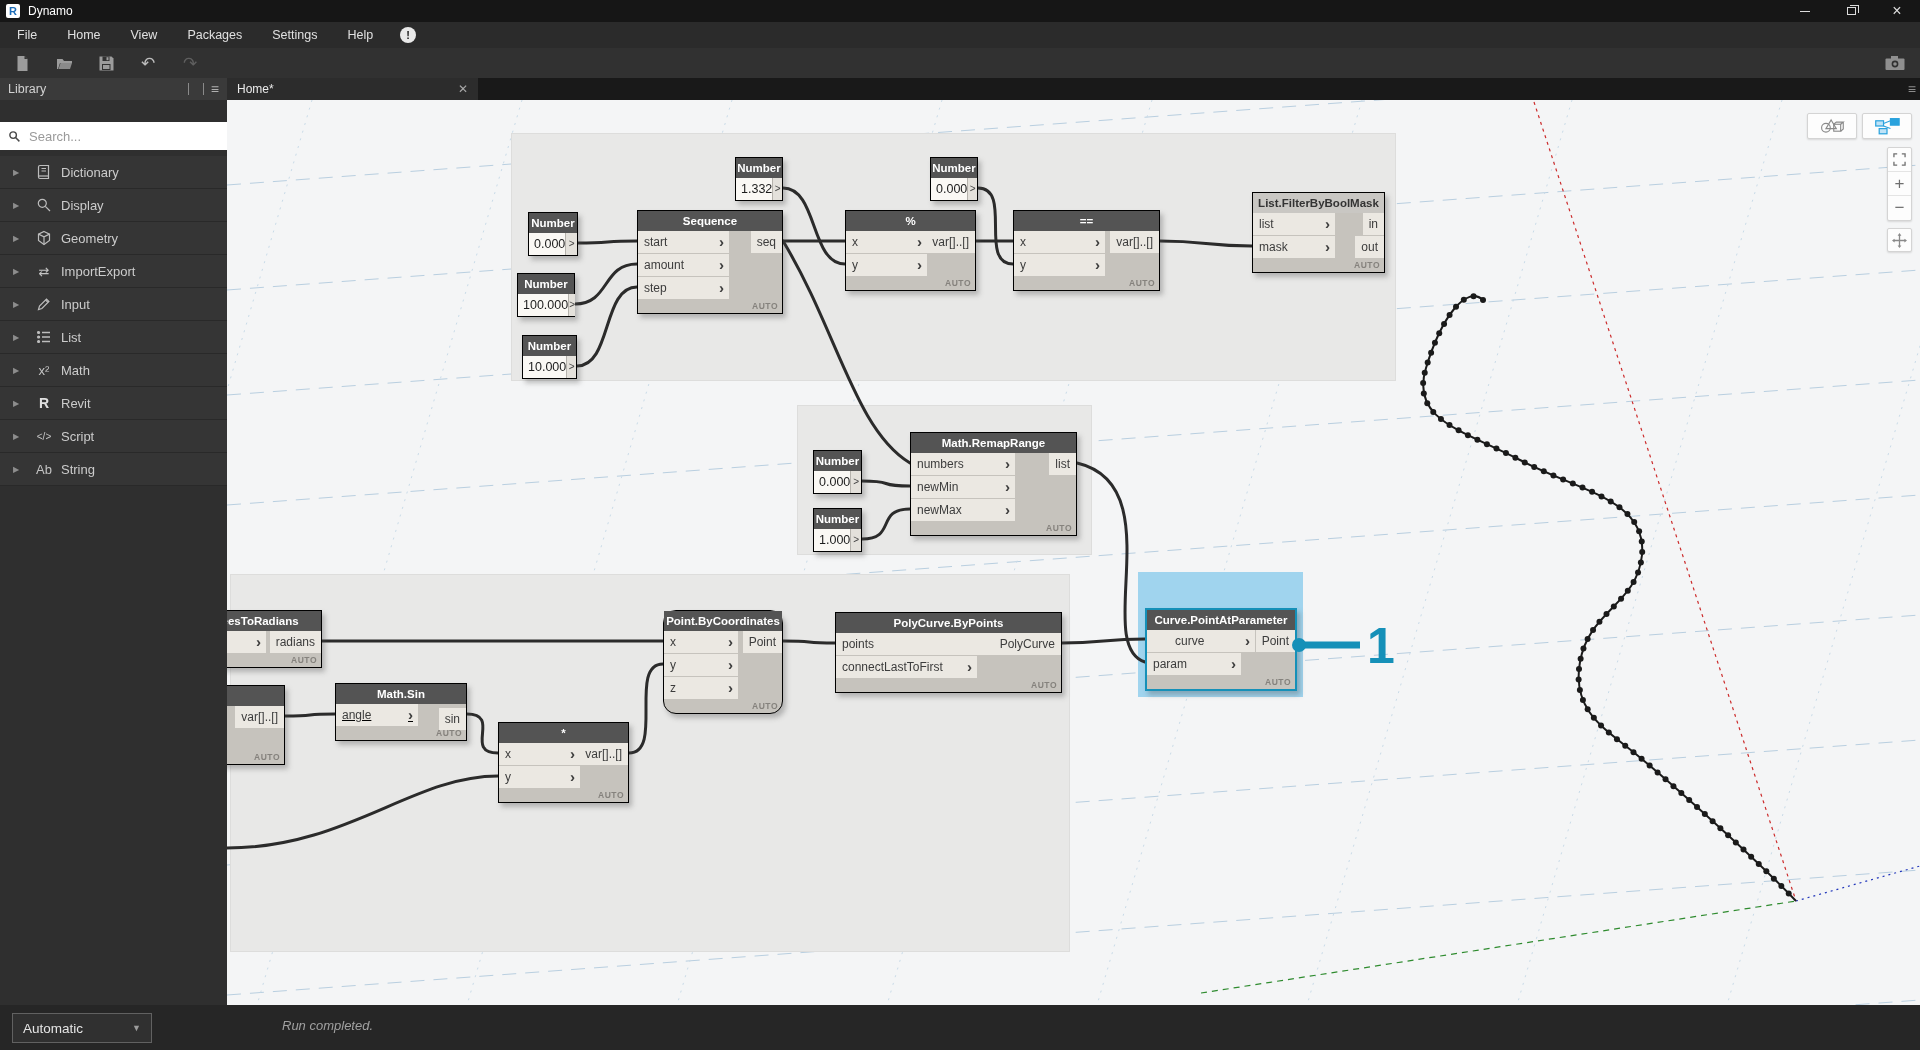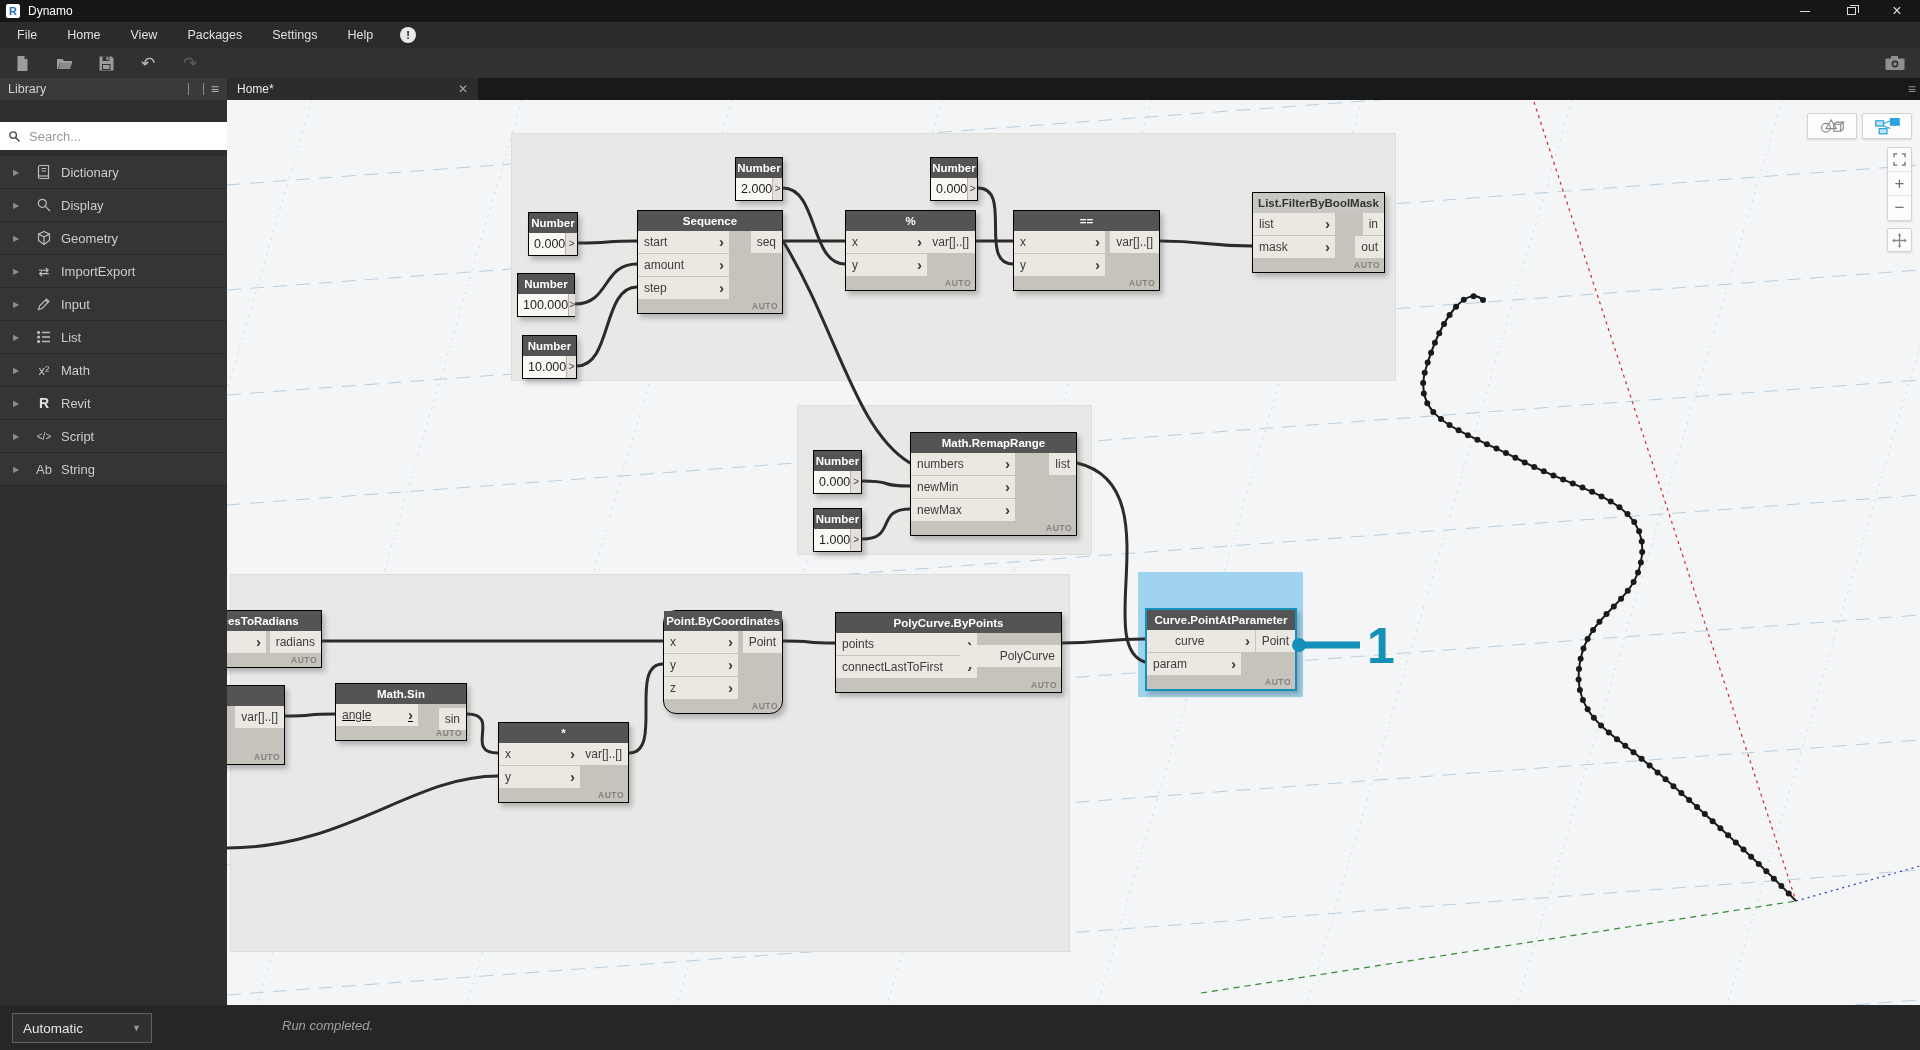--- a/index.html
+++ b/index.html
@@ -476,21 +476,21 @@
       <div class="node" style="left: 295px; top: 235px; width: 55px;">
         <div class="nh">Number</div>
         <div class="nb numb">
           <div class="vbox">10.000</div>
           <div class="cbox">&gt;</div>
         </div>
       </div>
       <div class="node" style="left: 508px; top: 57px; width: 48px;">
         <div class="nh">Number</div>
         <div class="nb numb">
-          <div class="vbox">2.000</div>
+          <div class="vbox">1.332</div>
           <div class="cbox">&gt;</div>
         </div>
       </div>
       <div class="node" style="left: 703px; top: 57px; width: 48px;">
         <div class="nh">Number</div>
         <div class="nb numb">
           <div class="vbox">0.000</div>
           <div class="cbox">&gt;</div>
         </div>
       </div>
@@ -680,21 +680,21 @@
         <div class="nh">PolyCurve.ByPoints</div>
         <div class="nb" style="min-height: 59px;">
           <div class="pin" style="width: 141px;">
             <span>points</span>
             <span class="chev">›</span>
           </div>
           <div class="pin" style="width: 141px;">
             <span>connectLastToFirst</span>
             <span class="chev">›</span>
           </div>
-          <div class="pout" style="top: 12px; padding-left: 40px;">
+          <div class="pout" style="top: 0px; padding-left: 40px;">
             <span>PolyCurve</span>
           </div>
           <div class="auto">AUTO</div>
         </div>
       </div>
       <div class="node selected" style="left: 918px; top: 508px; width: 152px;">
         <div class="nh">Curve.PointAtParameter</div>
         <div class="nb" style="min-height: 59px;">
           <div class="pin" style="width: 108px; padding-left: 28px;">
             <span>curve</span>

